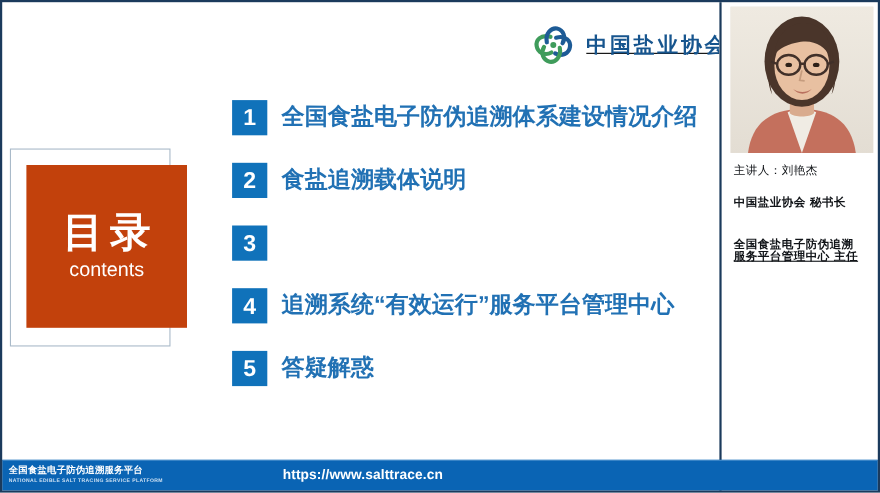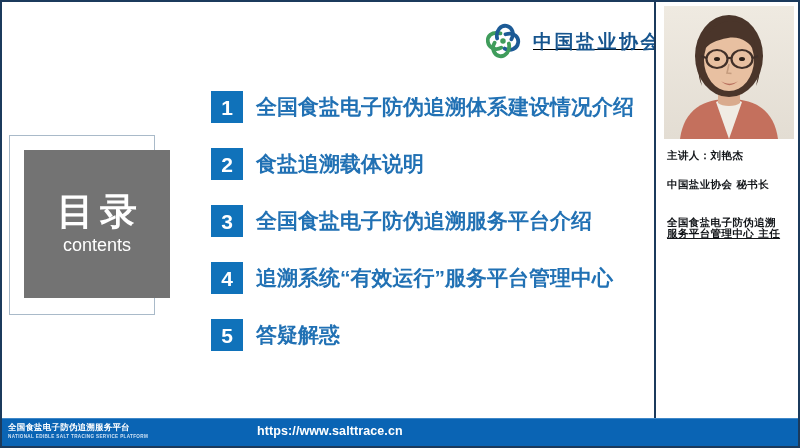--- a/index.html
+++ b/index.html
@@ -51,21 +51,21 @@
     left: 7px; top: 133px;
     width: 146px; height: 180px;
     border: 1px solid #a9bac9;
     box-sizing: border-box;
     background: transparent;
   }
   #toc-box {
     position: absolute;
     left: 22px; top: 148px;
     width: 146px; height: 148px;
-    background: #737373;
+    background: #c2410c;
     box-sizing: border-box;
     display: flex;
     flex-direction: column;
     align-items: center;
     justify-content: center;
   }
   #toc-cn {
     color: #ffffff;
     font-size: 37px;
     font-weight: bold;
@@ -162,21 +162,21 @@
 
   #speaker-info {
     position: absolute;
     left: 11px; top: 148px;
     width: 128px;
     color: #111418;
     font-family: "DejaVu Sans", "Liberation Sans", sans-serif;
   }
   .sp-line {
     font-size: 10.5px;
-    font-weight: bold;
+    font-weight: normal;
     line-height: 1;
     white-space: nowrap;
     letter-spacing: 0.4px;
   }
   .sp-name  { margin-bottom: 18px; }
   .sp-title { margin-bottom: 28px; font-weight: bold; }
   .sp-org1  { font-weight: bold; }
   .sp-org2  { font-weight: bold; text-decoration: underline; }
 
   
@@ -268,21 +268,20 @@
         <div class="agenda-label">全国食盐电子防伪追溯体系建设情况介绍</div>
       </div>
 
       <div class="agenda-row">
         <div class="num-box">2</div>
         <div class="agenda-label">食盐追溯载体说明</div>
       </div>
 
       <div class="agenda-row">
         <div class="num-box">3</div>
-        <div class="agenda-label">全国食盐电子防伪追溯服务平台介绍</div>
       </div>
 
       <div class="agenda-row">
         <div class="num-box">4</div>
         <div class="agenda-label">追溯系统“有效运行”服务平台管理中心</div>
       </div>
 
       <div class="agenda-row">
         <div class="num-box">5</div>
         <div class="agenda-label">答疑解惑</div>

